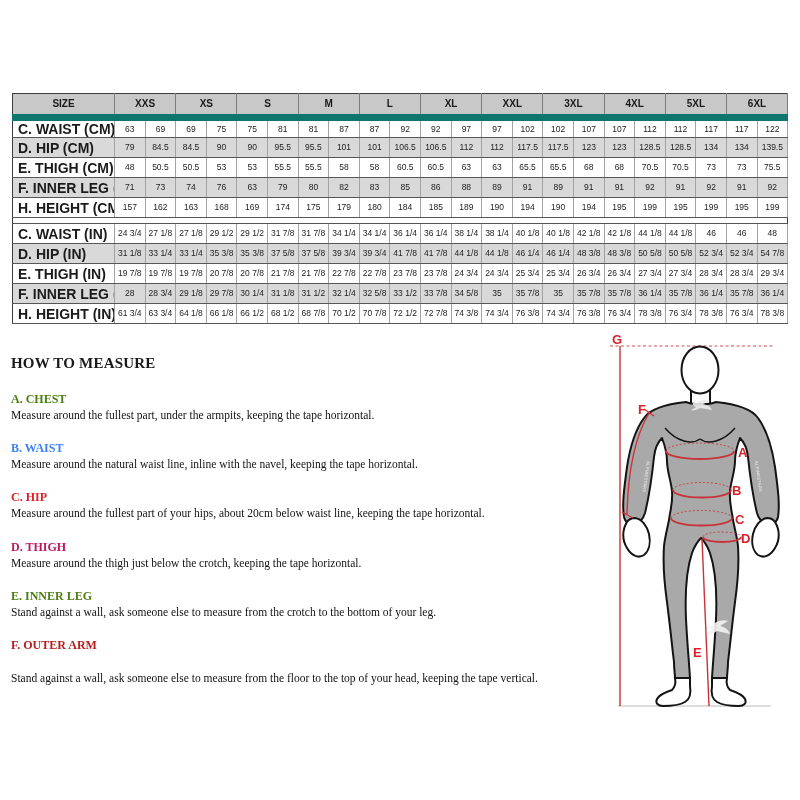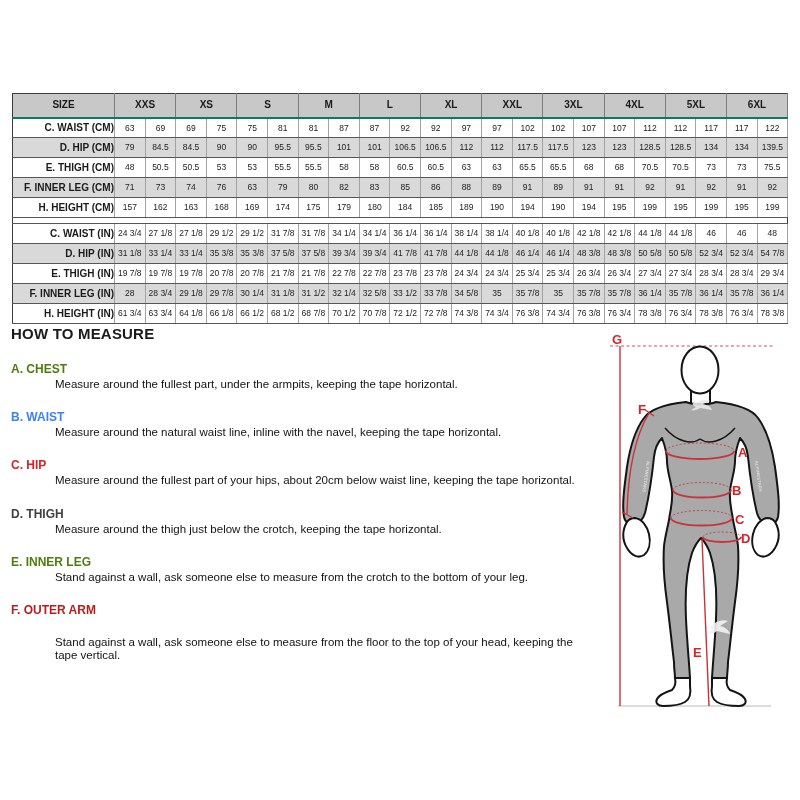--- a/index.html
+++ b/index.html
@@ -10,36 +10,36 @@
   #size-table-wrap { position:absolute; left:12px; top:93px; width:776px; }
   table.size-table { width:776px; table-layout:fixed; border-collapse:collapse; border:1.5px solid #3d3d3d; }
   table.size-table th, table.size-table td {
     border-right:1px solid #a2a2a2;
     border-bottom:1px solid #565656;
     font-size:8.5px; line-height:1; text-align:center; vertical-align:middle;
     overflow:hidden; white-space:nowrap; padding:0;
   }
   table.size-table thead th {
     height:24px; background:#c8c8c8; font-size:10px; font-weight:bold;
-    border-right:1px solid #7d7d7d; border-bottom:2px solid #0f766e;
+    border-right:1px solid #7d7d7d; border-bottom:7px solid #0f766e;
   }
   table.size-table td { height:20px; background:#ffffff; color:#222; }
   table.size-table th.row-label {
-    text-align:right; padding-left:5px; font-weight:bold; font-size:10px; background:inherit;
+    text-align:left; padding-left:5px; font-weight:bold; font-size:14px; background:inherit;
   }
   table.size-table tr.shaded td, table.size-table tr.shaded th.row-label { background:#d9d9d9; }
   table.size-table tr.plain  td, table.size-table tr.plain  th.row-label { background:#ffffff; }
   table.size-table tr.spacer td { height:6px; background:#fff; border-right:none; }
 
   
-  #measure { position:absolute; left:11px; top:325px; width:585px; }
+  #measure { position:absolute; left:11px; top:355px; width:585px;font-family:Liberation Serif, serif; }
   #measure .mt-title { font-size:15px; font-weight:bold; letter-spacing:.2px; margin-bottom:20px; }
   .m-sec { margin-bottom:19px; }
   .m-head { font-size:12px; font-weight:bold; margin-bottom:2px; }
-  .m-text { font-size:11.5px; color:#121212; line-height:1.15;margin-left:44px; }
+  .m-text { font-size:11.5px; color:#121212; line-height:1.15; }
 
   
   #figure { position:absolute; left:598px; top:328px; width:202px; height:392px; }
   .diag-letter { font-family:"Liberation Sans", sans-serif; font-weight:bold; font-size:13px; }
   .arm-word { font-family:"Liberation Sans", sans-serif; font-size:4px; letter-spacing:.4px; fill:#efefef; }
 </style>
 </head>
 <body>
 
 <div id="canvas">
@@ -354,21 +354,21 @@
         </div>
         <div class="m-sec">
           <div class="m-head" style="color: #3b82f6;">B. WAIST</div>
           <div class="m-text">Measure around the natural waist line, inline with the navel, keeping the tape horizontal.</div>
         </div>
         <div class="m-sec">
           <div class="m-head" style="color: rgb(217, 34, 40);">C. HIP</div>
           <div class="m-text">Measure around the fullest part of your hips, about 20cm below waist line, keeping the tape horizontal.</div>
         </div>
         <div class="m-sec">
-          <div class="m-head" style="color: #404040;">D. THIGH</div>
+          <div class="m-head" style="color: #be185d;">D. THIGH</div>
           <div class="m-text">Measure around the thigh just below the crotch, keeping the tape horizontal.</div>
         </div>
         <div class="m-sec">
           <div class="m-head" style="color: #4d7c0f;">E. INNER LEG</div>
           <div class="m-text">Stand against a wall, ask someone else to measure from the crotch to the bottom of your leg.</div>
         </div>
         <div class="m-sec">
           <div class="m-head" style="color: #b91c1c;">F. OUTER ARM</div>
         </div>
         <div class="m-sec">

